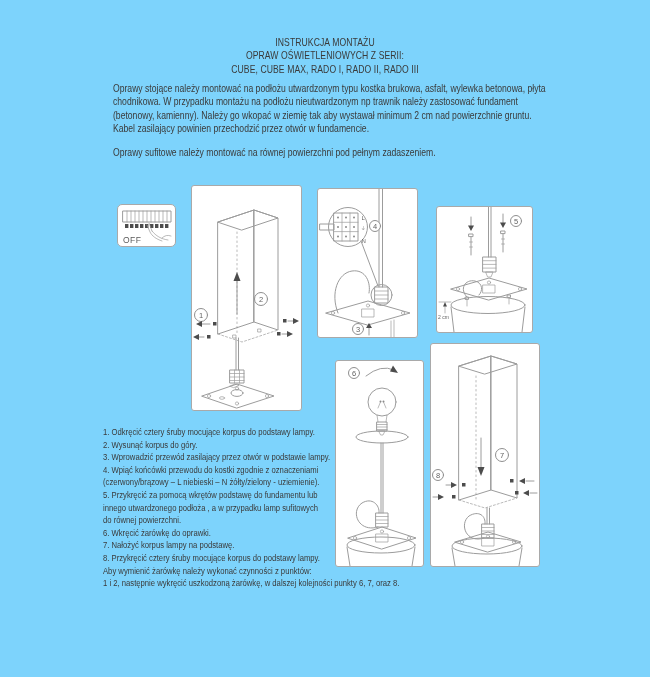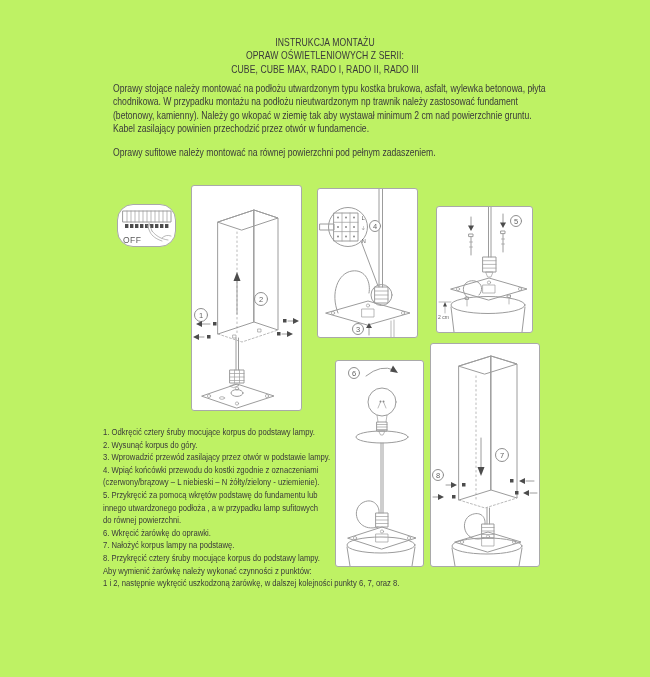--- a/index.html
+++ b/index.html
@@ -1,21 +1,21 @@
 <!DOCTYPE html>
 <html><head>
 <meta charset="utf-8">
 <style>
   html,body{margin:0;padding:0;}
   body{
     width:650px;height:677px;background:#ffffff;
     font-family:"Liberation Sans",sans-serif;color:#3d3d3d;
     overflow:hidden;position:relative;
   }
-  .page{position:relative;width:650px;height:677px;background:#bef264;}
+  .page{position:relative;width:650px;height:677px;background:#7dd3fc;}
 
   
   .doc-header{
     position:absolute;top:36px;left:0;width:650px;text-align:center;
     font-size:10.5px;line-height:13.3px;color:#3a3a3a;
     transform:scaleX(0.82);transform-origin:50% 0;
     letter-spacing:0.1px;
   }
   .intro{
     position:absolute;left:113px;font-size:10.5px;line-height:13.4px;color:#3a3a3a;
@@ -42,21 +42,21 @@
   .panel svg .fd{fill:#4c4c4c;stroke:none;}              
   .panel svg .dot{fill:#8a8a8a;stroke:none;}
   .panel svg .thin{stroke-width:0.7;}
   .panel svg .mkr{fill:#ffffff;stroke:#8f8f8f;}
   .panel svg text{stroke:none;fill:#636363;font-family:"Liberation Sans",sans-serif;}
   .panel svg text.mkt{font-size:7.5px;text-anchor:middle;}
   .panel svg text.lbl{font-size:6px;}
   .panel svg text.sm{font-size:5px;}
   .panel svg text.off{font-size:8.5px;letter-spacing:0.5px;fill:#5a5a5a;}
 
-  #panel-off   {left:117px;top:204px;width:59px;height:43px;border-radius:16px;}
+  #panel-off   {left:117px;top:204px;width:59px;height:43px;border-radius:5px;}
   #panel-step12{left:191px;top:185px;width:111px;height:226px;}
   #panel-step34{left:317px;top:188px;width:101px;height:150px;}
   #panel-step5 {left:436px;top:206px;width:97px;height:127px;}
   #panel-step6 {left:335px;top:360px;width:89px;height:207px;}
   #panel-step78{left:430px;top:343px;width:110px;height:224px;}
 </style>
 </head>
 <body>
 
 <div class="page">

